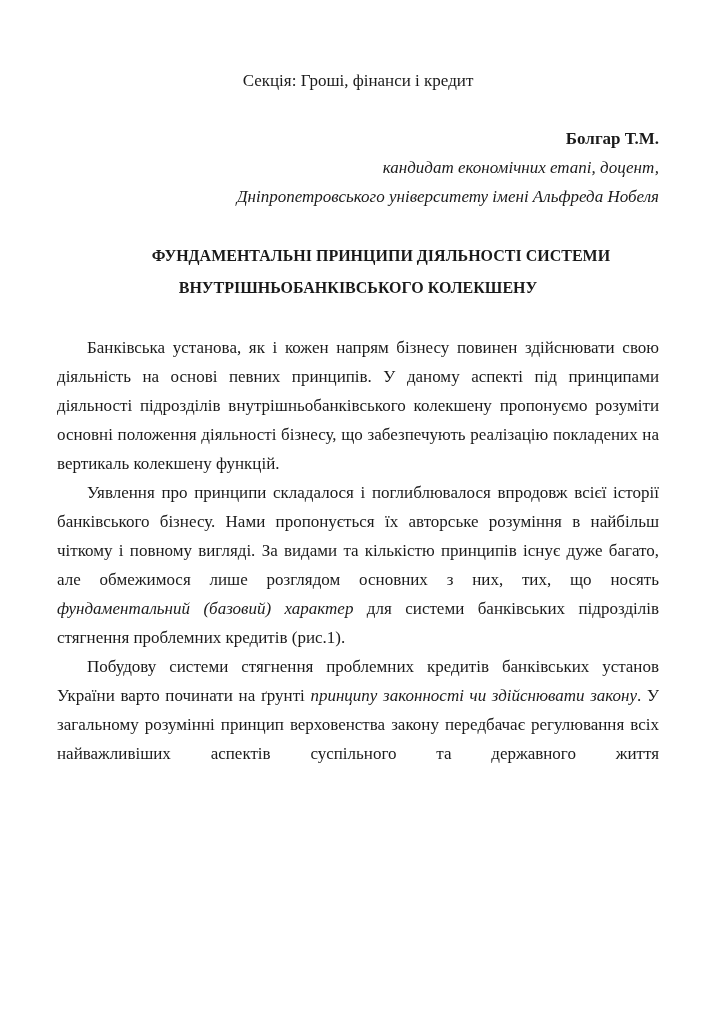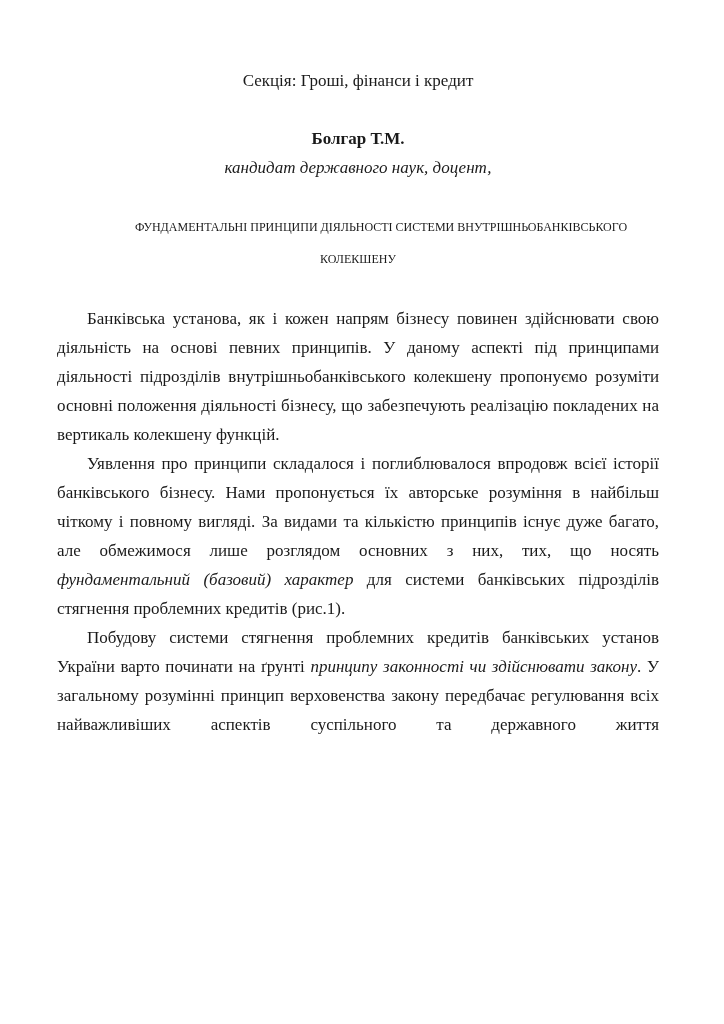--- a/index.html
+++ b/index.html
@@ -22,33 +22,33 @@
     line-height: 29px;
     color: #1a1a1a;
   }
   .section-line {
     text-align: center;
   }
   .blank {
     height: 29px;
   }
   .author-block {
-    text-align: center;
+    text-align: right;
   }
   .author-name {
     font-weight: bold;
   }
   .author-cred {
     font-style: italic;
   }
   .doc-title {
     margin: 0;
-    font-size: 12px;
+    font-size: 16px;
     line-height: 32px;
-    font-weight: normal;
+    font-weight: bold;
     text-align: center;
     text-indent: 46px;
   }
   .par {
     margin: 0;
     text-align: justify;
     text-indent: 30px;
   }
   .bi {
     font-weight: normal;
@@ -62,21 +62,22 @@
 <body>
 
 <div class="page">
 
   <div class="section-line">Секція: Гроші, фінанси і кредит</div>
 
   <div class="blank"></div>
 
   <div class="author-block">
     <div class="author-name">Болгар Т.М.</div>
-    <div class="author-cred">кандидат державного наук, доцент,</div>
+    <div class="author-cred">кандидат економічних етапі, доцент,</div>
+    <div class="author-cred">Дніпропетровського університету імені Альфреда Нобеля</div>
   </div>
 
   <div class="blank"></div>
 
   <h1 class="doc-title">ФУНДАМЕНТАЛЬНІ ПРИНЦИПИ ДІЯЛЬНОСТІ СИСТЕМИ ВНУТРІШНЬОБАНКІВСЬКОГО КОЛЕКШЕНУ</h1>
 
   <div class="blank"></div>
 
   <div class="body-text">
 

